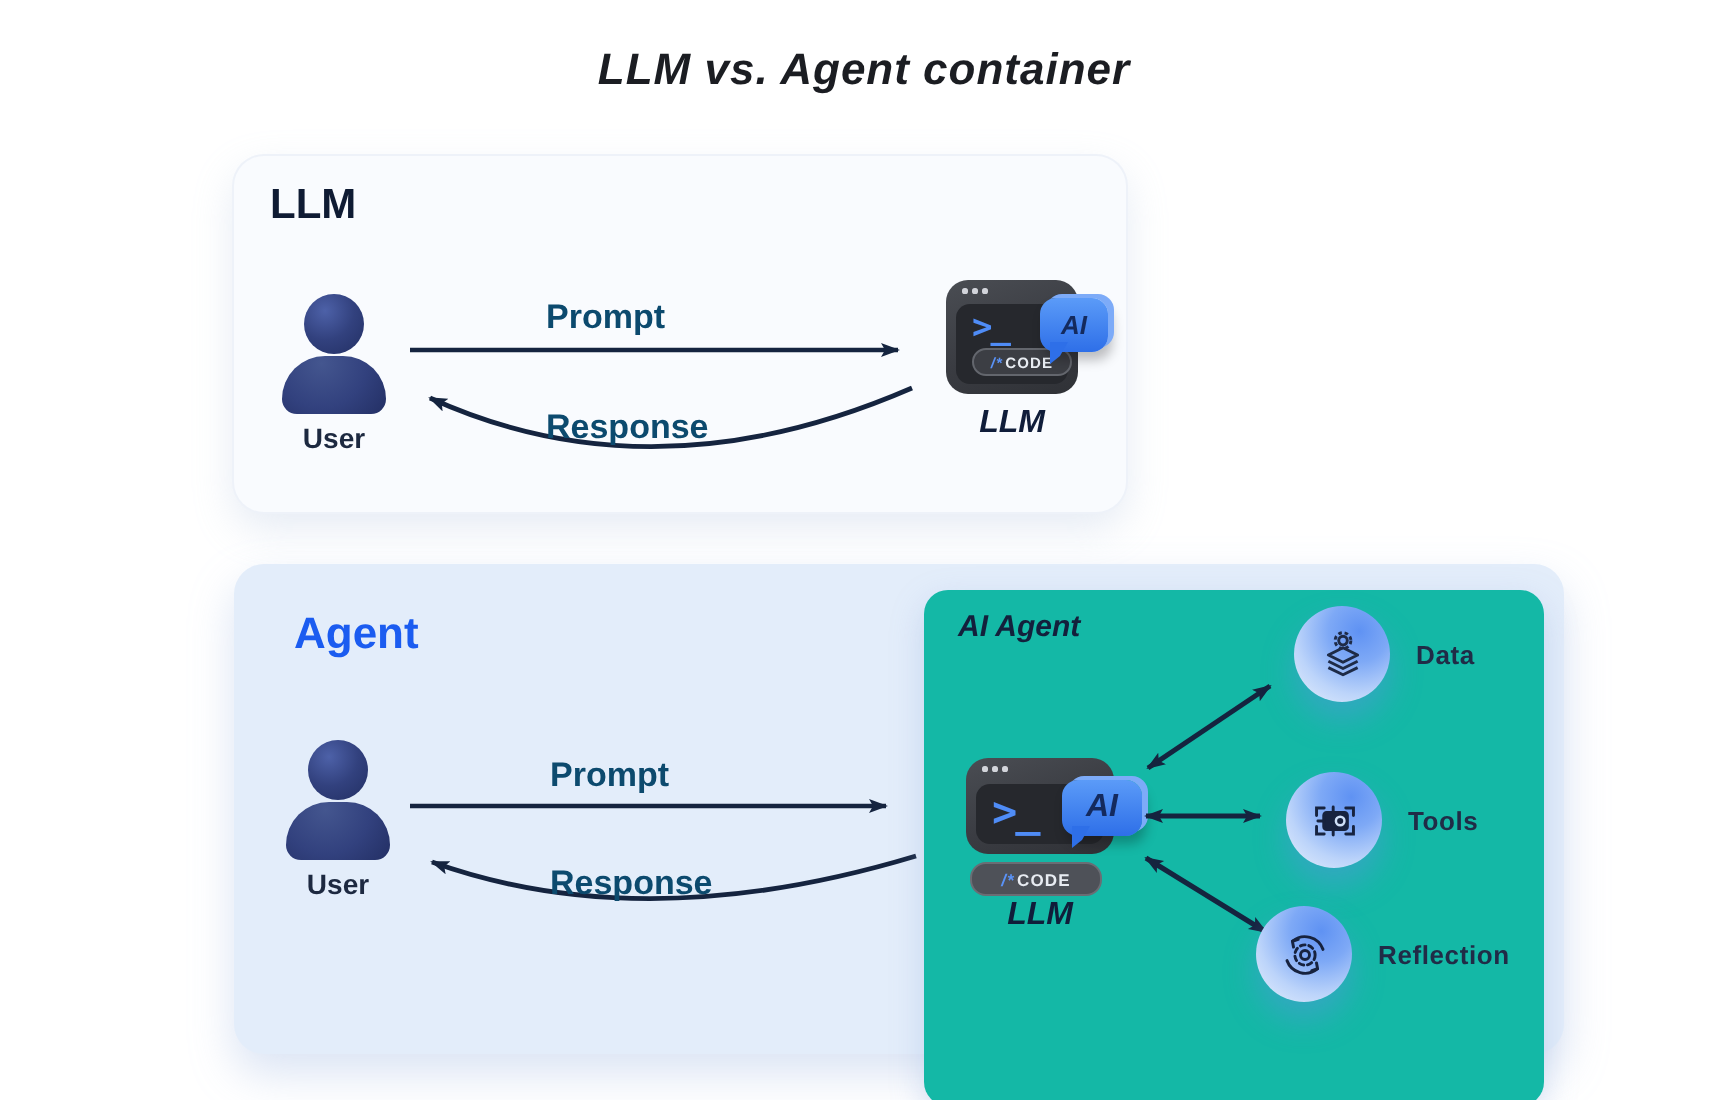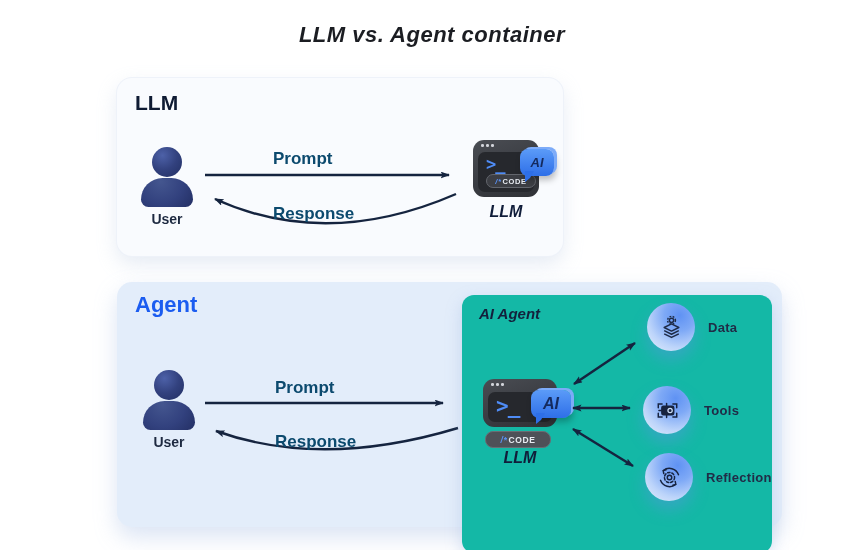--- a/index.html
+++ b/index.html
@@ -13,21 +13,21 @@
   
   .panel{position:absolute;border-radius:15px;text-decoration:underline;}
   .panel-llm{left:117px;top:78px;width:446px;height:178px;background:#f9fbfe;
              box-shadow:0 0 0 1px #eef2f9,0 8px 20px rgba(170,190,220,.30);}
   .panel-agent{left:117px;top:282px;width:665px;height:245px;background:#e3edfa;
                box-shadow:0 10px 22px rgba(160,185,225,.38);}
   .panel-inner{position:absolute;left:345px;top:13px;width:310px;height:258px;background:#14b8a6;
                border-radius:12px;box-shadow:0 6px 16px rgba(140,170,220,.35);}
 
   .h-llm{position:absolute;left:18px;top:13px;margin:0;font-size:21px;font-weight:800;color:#0f1b33;}
-  .h-agent{position:absolute;left:18px;top:10px;margin:0;font-size:22px;font-weight:800;color:#1b5cf0;}
+  .h-agent{position:absolute;left:18px;top:10px;margin:12px;font-size:22px;font-weight:800;color:#1b5cf0;}
   .h-inner{position:absolute;left:17px;top:10px;margin:0;font-size:15px;font-weight:800;
            font-style:italic;color:#13203c;}
 
   
   .user{position:absolute;width:52px;display:flex;flex-direction:column;align-items:center;}
   .user-icon{position:relative;width:52px;height:62px;}
   .user-head{position:absolute;left:50%;transform:translateX(-50%);top:0;width:30px;height:30px;
              border-radius:50%;background:radial-gradient(circle at 35% 28%,#4d61a8 0%,#32417e 50%,#222f63 100%);}
   .user-body{position:absolute;left:0;bottom:2px;width:52px;height:29px;
              border-radius:26px 26px 9px 9px;
@@ -227,21 +227,21 @@
               <path d="M20.2 14.4 V17.8 H16.8"></path>
               <path d="M11.2 8.2 V5.8"></path>
               <path d="M11.2 15.8 V18.2"></path>
               <path d="M7 12 H4.4"></path>
             </g>
           </svg>
         </span>
         <span class="cap-label">Tools</span>
       </div>
 
-      <div class="cap" style="left:183px;top:158px;">
+      <div class="cap" style="left:166px;top:158px;">
         <span class="cap-circle">
           <svg width="27" height="27" viewBox="0 0 24 24">
             <g stroke="#17233f" stroke-width="1.3" fill="none" stroke-linecap="round">
               <circle cx="12" cy="12" r="2"></circle>
               <circle cx="12" cy="12" r="4.5" stroke-dasharray="2.1 1.7"></circle>
               <path d="M20 9.5 A8.6 8.6 0 0 0 6.5 5.8"></path>
               <path d="M6.4 5.9 l2.6 -0.8 M6.4 5.9 l0.5 2.6"></path>
               <path d="M4 14.5 A8.6 8.6 0 0 0 17.5 18.2"></path>
               <path d="M17.6 18.1 l-2.6 0.8 M17.6 18.1 l-0.5 -2.6"></path>
             </g>

